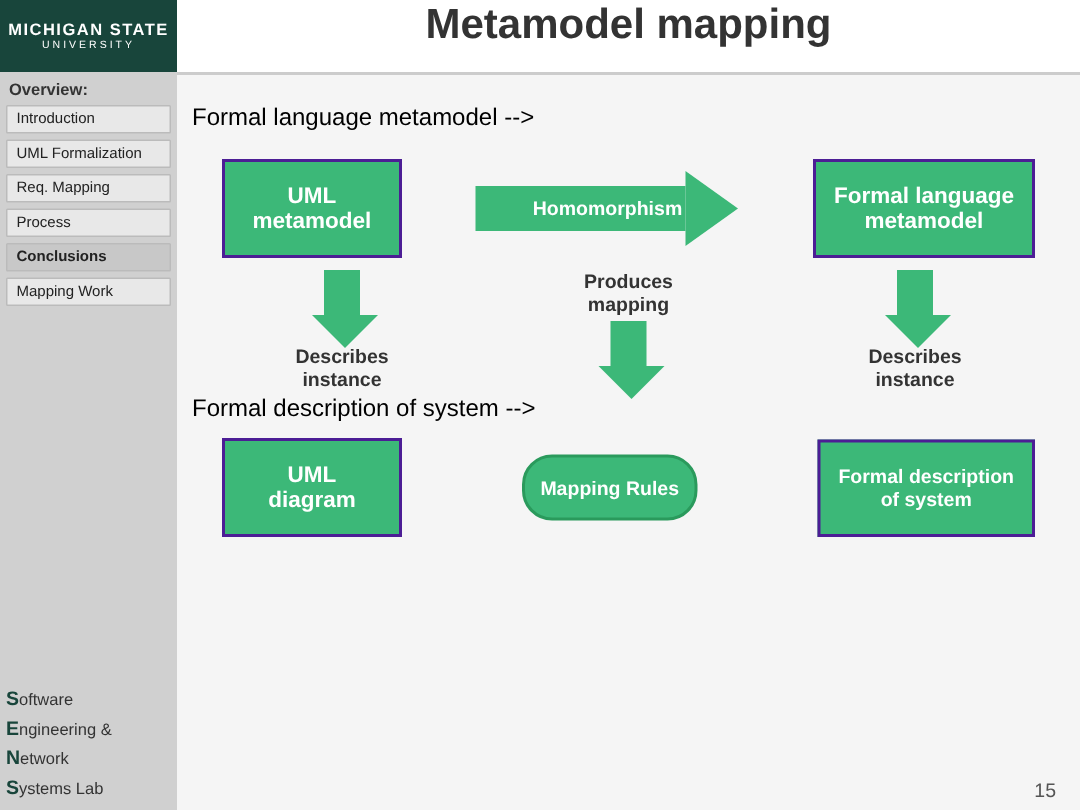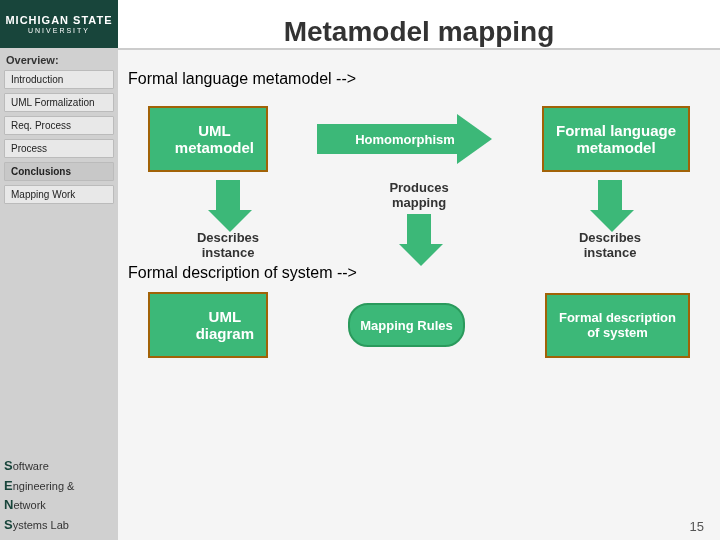--- a/index.html
+++ b/index.html
@@ -92,50 +92,50 @@
       width: 602px;
       height: 540px;
       background: #f5f5f5;
     }
 
     #page-title-bar {
       background: #fff;
       border-bottom: 2px solid #ccc;
       height: 50px;
       display: flex;
-      align-items: flex-end;
+      align-items: flex-start;
       justify-content: center;
     }
     #page-title-text {
       font-size: 28px;
       font-weight: bold;
       color: #333;
     }
 
     
     #diagram {
       position: relative;
       width: 602px;
       height: 528px;
       padding: 20px 10px 10px 10px;
     }
 
     .teal-box {
       background: #3cb878;
-      border: 2px solid #a16207;
+      border: 2px solid #4c1d95;
       color: #fff;
       font-size: 15px;
       font-weight: bold;
       text-align: center;
       padding: 14px 12px;
       min-width: 110px;
       min-height: 60px;
       display: flex;
       align-items: center;
-      justify-content: flex-end;
+      justify-content: center;
     }
     .arrow-body {
       background: #3cb878;
       height: 30px;
       width: 160px;
     }
     .arrow-head {
       width: 0;
       height: 0;
       border-top: 25px solid transparent;
@@ -215,21 +215,21 @@
 <body>
 
 <div id="sidebar">
   <div id="logo-area">
     <div id="logo-top">MICHIGAN STATE</div>
     <div id="logo-bottom">UNIVERSITY</div>
   </div>
   <div id="overview-label">Overview:</div>
   <div class="nav-item">Introduction</div>
   <div class="nav-item">UML Formalization</div>
-  <div class="nav-item">Req. Process</div>
+  <div class="nav-item">Req. Mapping</div>
   <div class="nav-item">Process</div>
   <div class="nav-item active">Conclusions</div>
   <div class="nav-item">Mapping Work</div>
 
   <div id="sens-label">
     <div><span class="big">S</span>oftware</div>
     <div><span class="big">E</span>ngineering &amp;</div>
     <div><span class="big">N</span>etwork</div>
     <div><span class="big">S</span>ystems Lab</div>
   </div>

